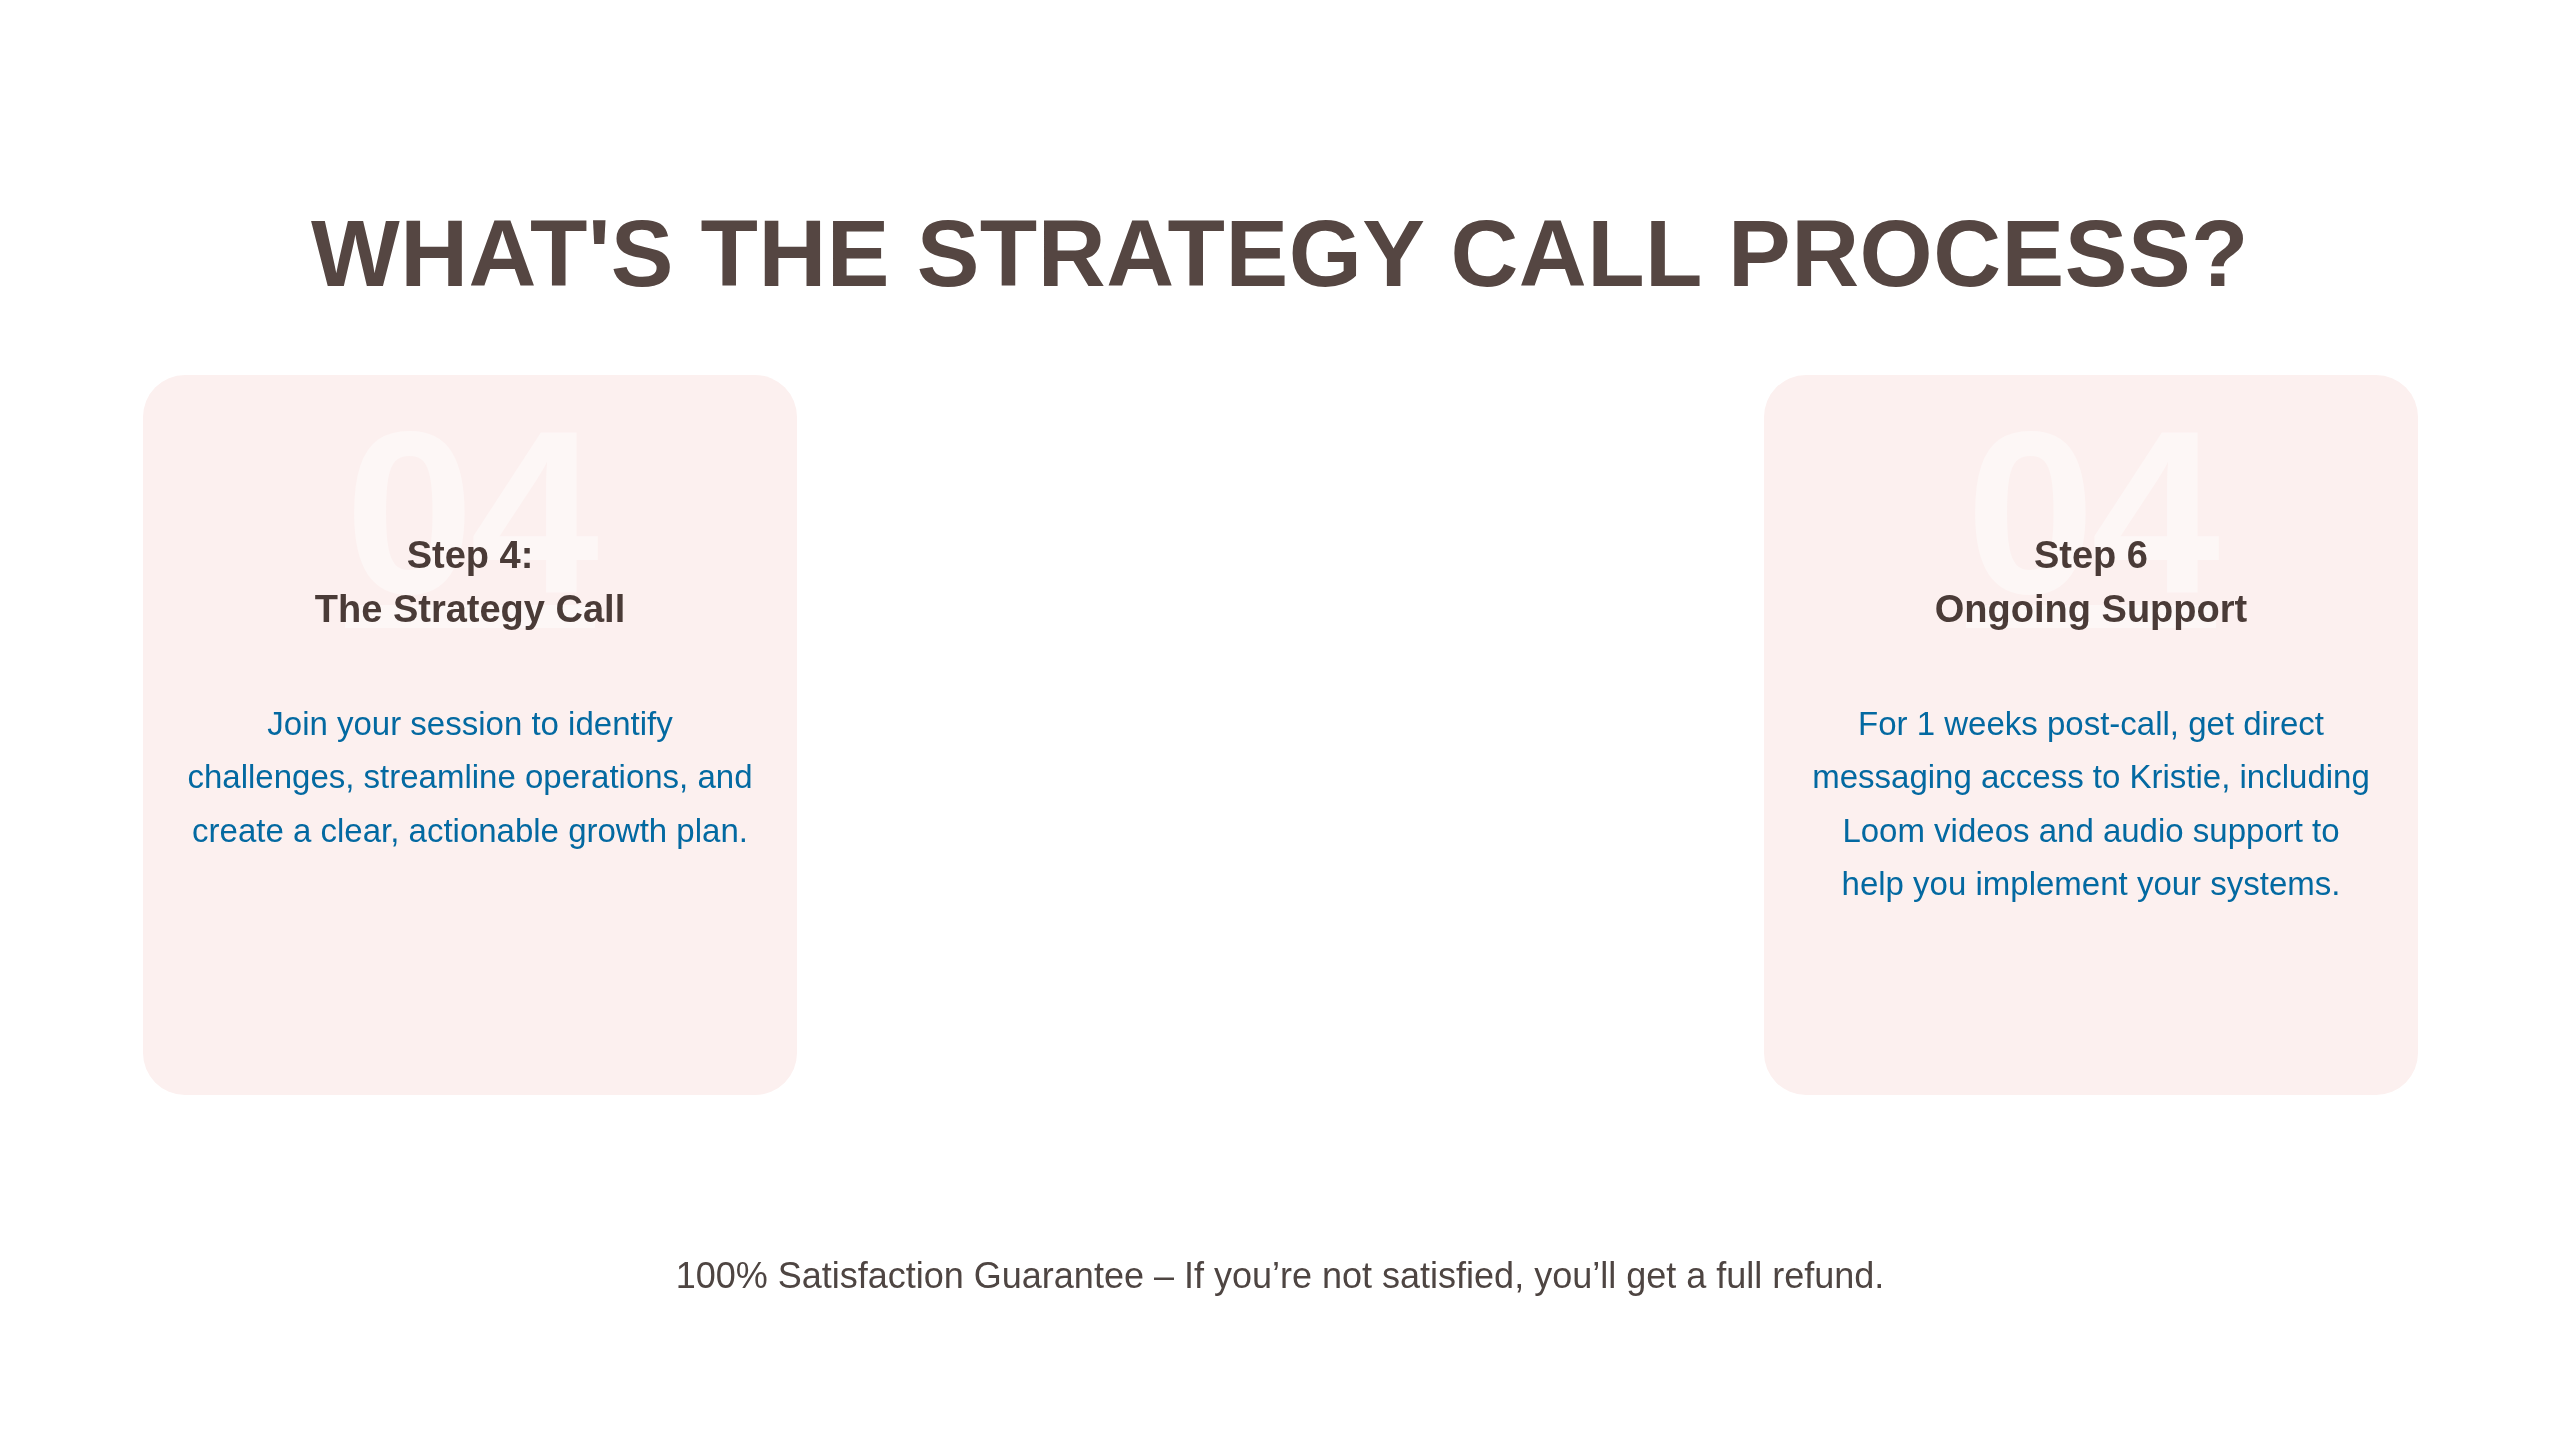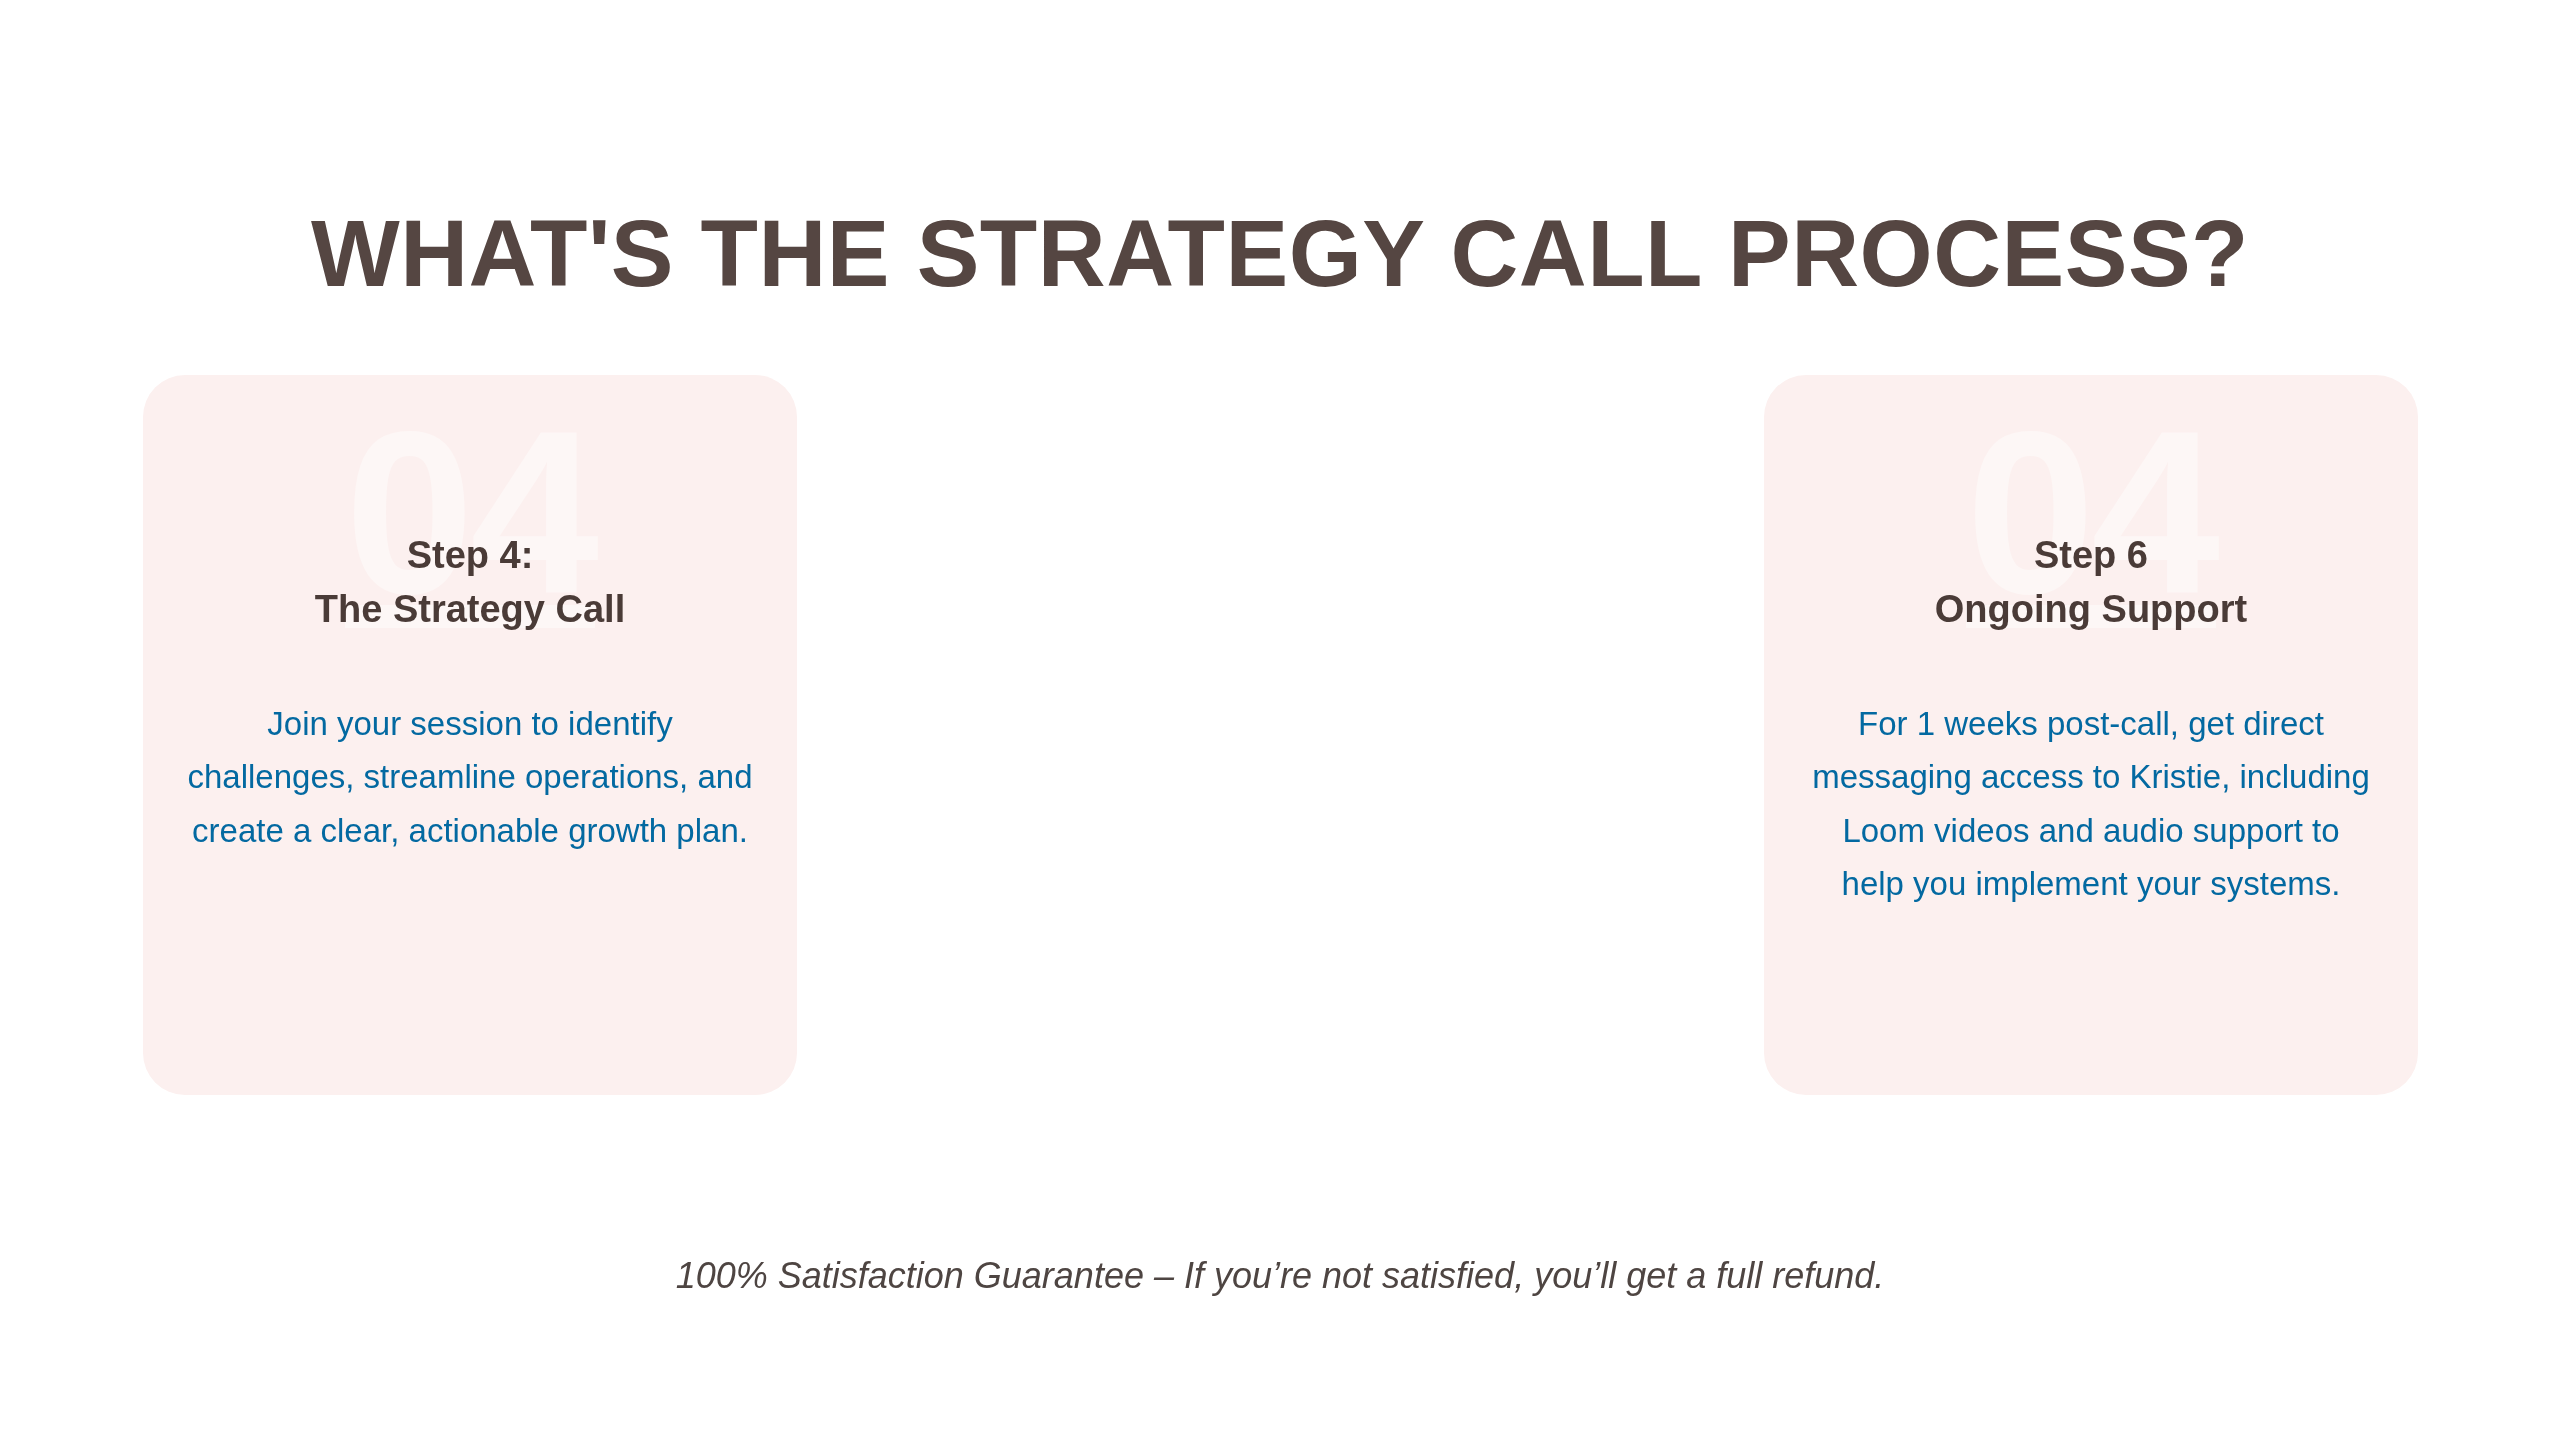--- a/index.html
+++ b/index.html
@@ -117,21 +117,20 @@
   }
 
   
   .guarantee {
     position: absolute;
     top: 1255px;
     left: 0;
     width: 2560px;
     text-align: center;
     font-family: "Liberation Sans", sans-serif;
-    font-style: italic;
     font-size: 36px;
     font-weight: 400;
     color: #4E4542;
     white-space: nowrap;
   }
 </style>
 </head>
 <body>
 
 <div class="slide">

